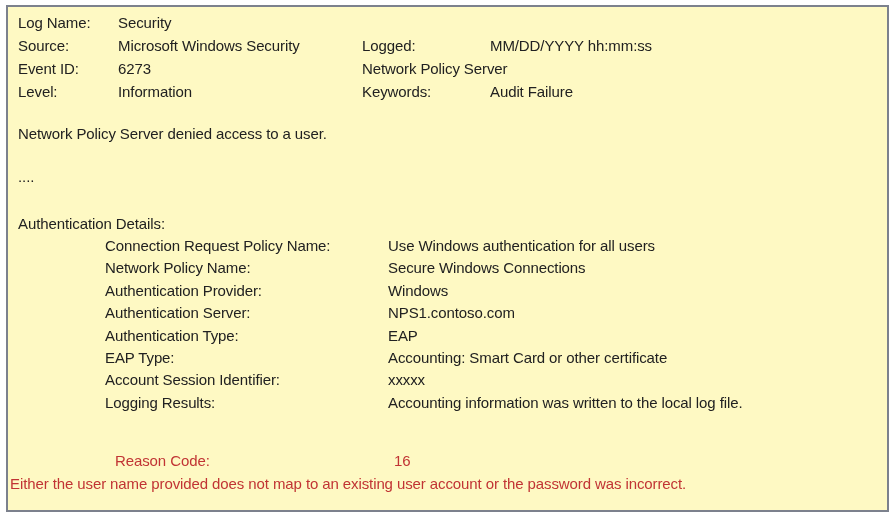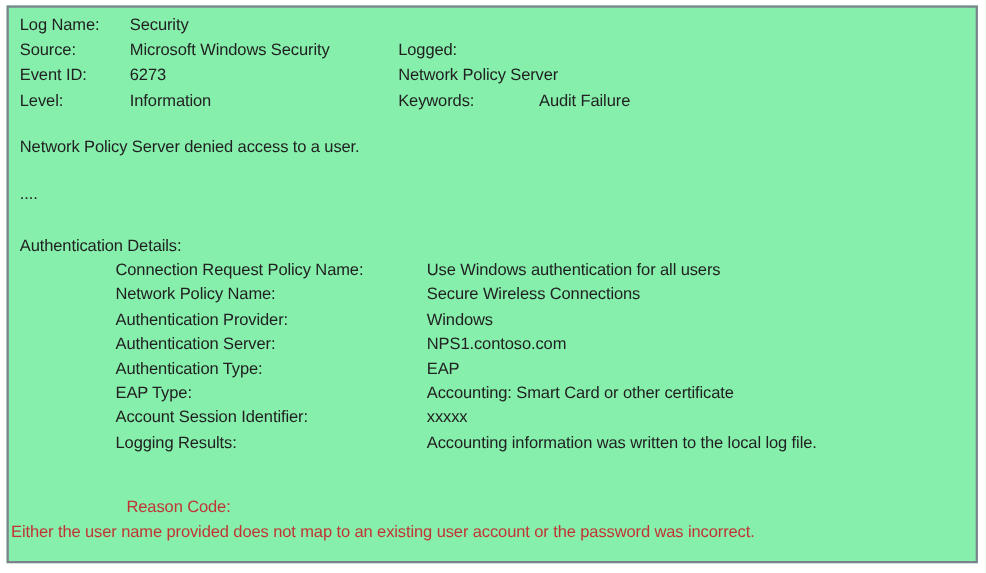--- a/index.html
+++ b/index.html
@@ -11,21 +11,21 @@
     font-family: "Liberation Sans", "DejaVu Sans", sans-serif;
     overflow: hidden;
   }
   .frame {
     position: absolute;
     top: 5px;
     left: 6px;
     right: 7px;
     bottom: 9px;
     border: 2px solid #7c818d;
-    background: #86efac;
+    background: #fef9c3;
     box-sizing: border-box;
   }
   .content {
     padding: 4px 10px 0 10px;
     font-size: 15px;
     color: #212121;
     letter-spacing: -0.1px;
   }
   
   .hdr-row {
@@ -77,20 +77,21 @@
       <div class="hdr-row">
         <span class="hdr-label">Log Name:</span>
         <span class="hdr-value">Security</span>
         <span class="hdr-label2"></span>
         <span class="hdr-value2"></span>
       </div>
       <div class="hdr-row">
         <span class="hdr-label">Source:</span>
         <span class="hdr-value">Microsoft Windows Security</span>
         <span class="hdr-label2">Logged:</span>
+        <span class="hdr-value2">MM/DD/YYYY hh:mm:ss</span>
       </div>
       <div class="hdr-row">
         <span class="hdr-label">Event ID:</span>
         <span class="hdr-value">6273</span>
         <span class="hdr-value2">Network Policy Server</span>
       </div>
       <div class="hdr-row">
         <span class="hdr-label">Level:</span>
         <span class="hdr-value">Information</span>
         <span class="hdr-label2">Keywords:</span>
@@ -102,21 +103,21 @@
     <div class="ellipsis">....</div>
     <div class="auth-heading">Authentication Details:</div>
 
     <div>
       <div class="detail-row">
         <span class="detail-label">Connection Request Policy Name:</span>
         <span class="detail-value">Use Windows authentication for all users</span>
       </div>
       <div class="detail-row">
         <span class="detail-label">Network Policy Name:</span>
-        <span class="detail-value">Secure Wireless Connections</span>
+        <span class="detail-value">Secure Windows Connections</span>
       </div>
       <div class="detail-row">
         <span class="detail-label">Authentication Provider:</span>
         <span class="detail-value">Windows</span>
       </div>
       <div class="detail-row">
         <span class="detail-label">Authentication Server:</span>
         <span class="detail-value">NPS1.contoso.com</span>
       </div>
       <div class="detail-row">
@@ -130,19 +131,20 @@
       <div class="detail-row">
         <span class="detail-label">Account Session Identifier:</span>
         <span class="detail-value">xxxxx</span>
       </div>
       <div class="detail-row">
         <span class="detail-label">Logging Results:</span>
         <span class="detail-value">Accounting information was written to the local log file.</span>
       </div>
       <div class="detail-row red">
         <span class="detail-label">Reason Code:</span>
+        <span class="detail-value">16</span>
       </div>
     </div>
 
     <div class="reason-continuation">Either the user name provided does not map to an existing user account or the password was incorrect.</div>
 
   </div>
 </div>
 
 </body></html>

